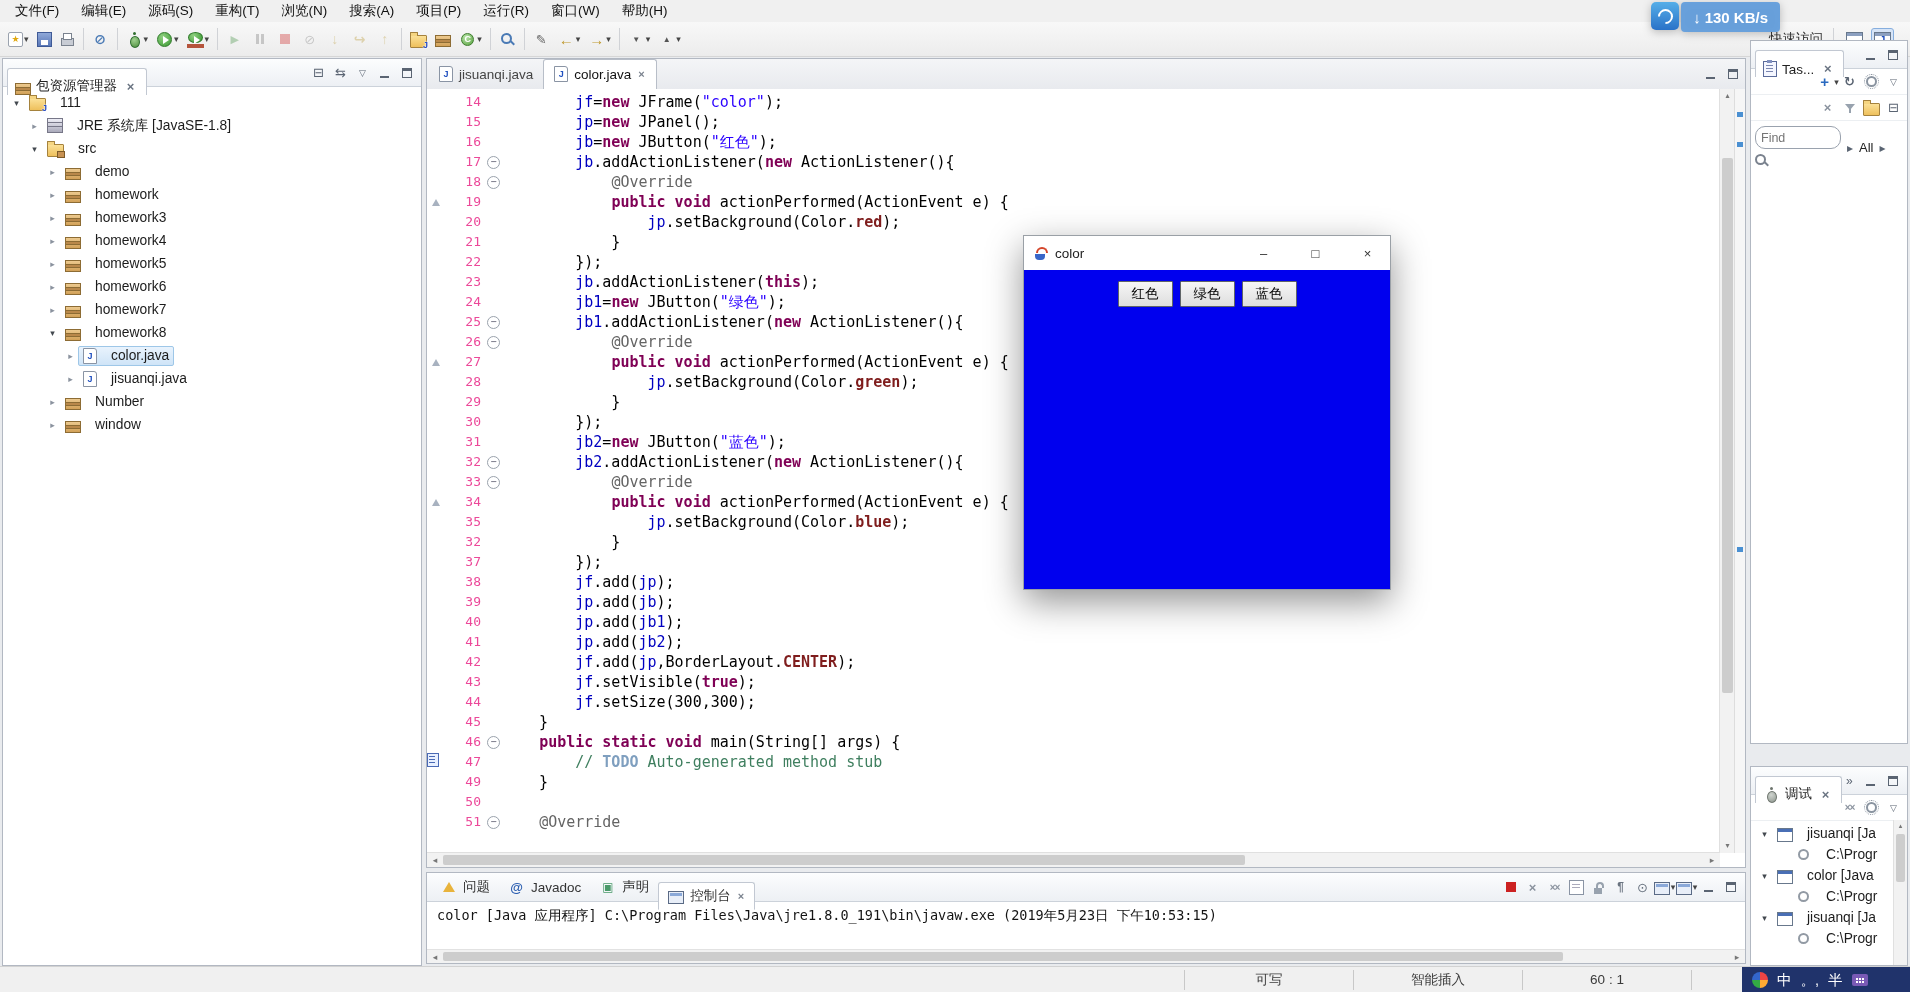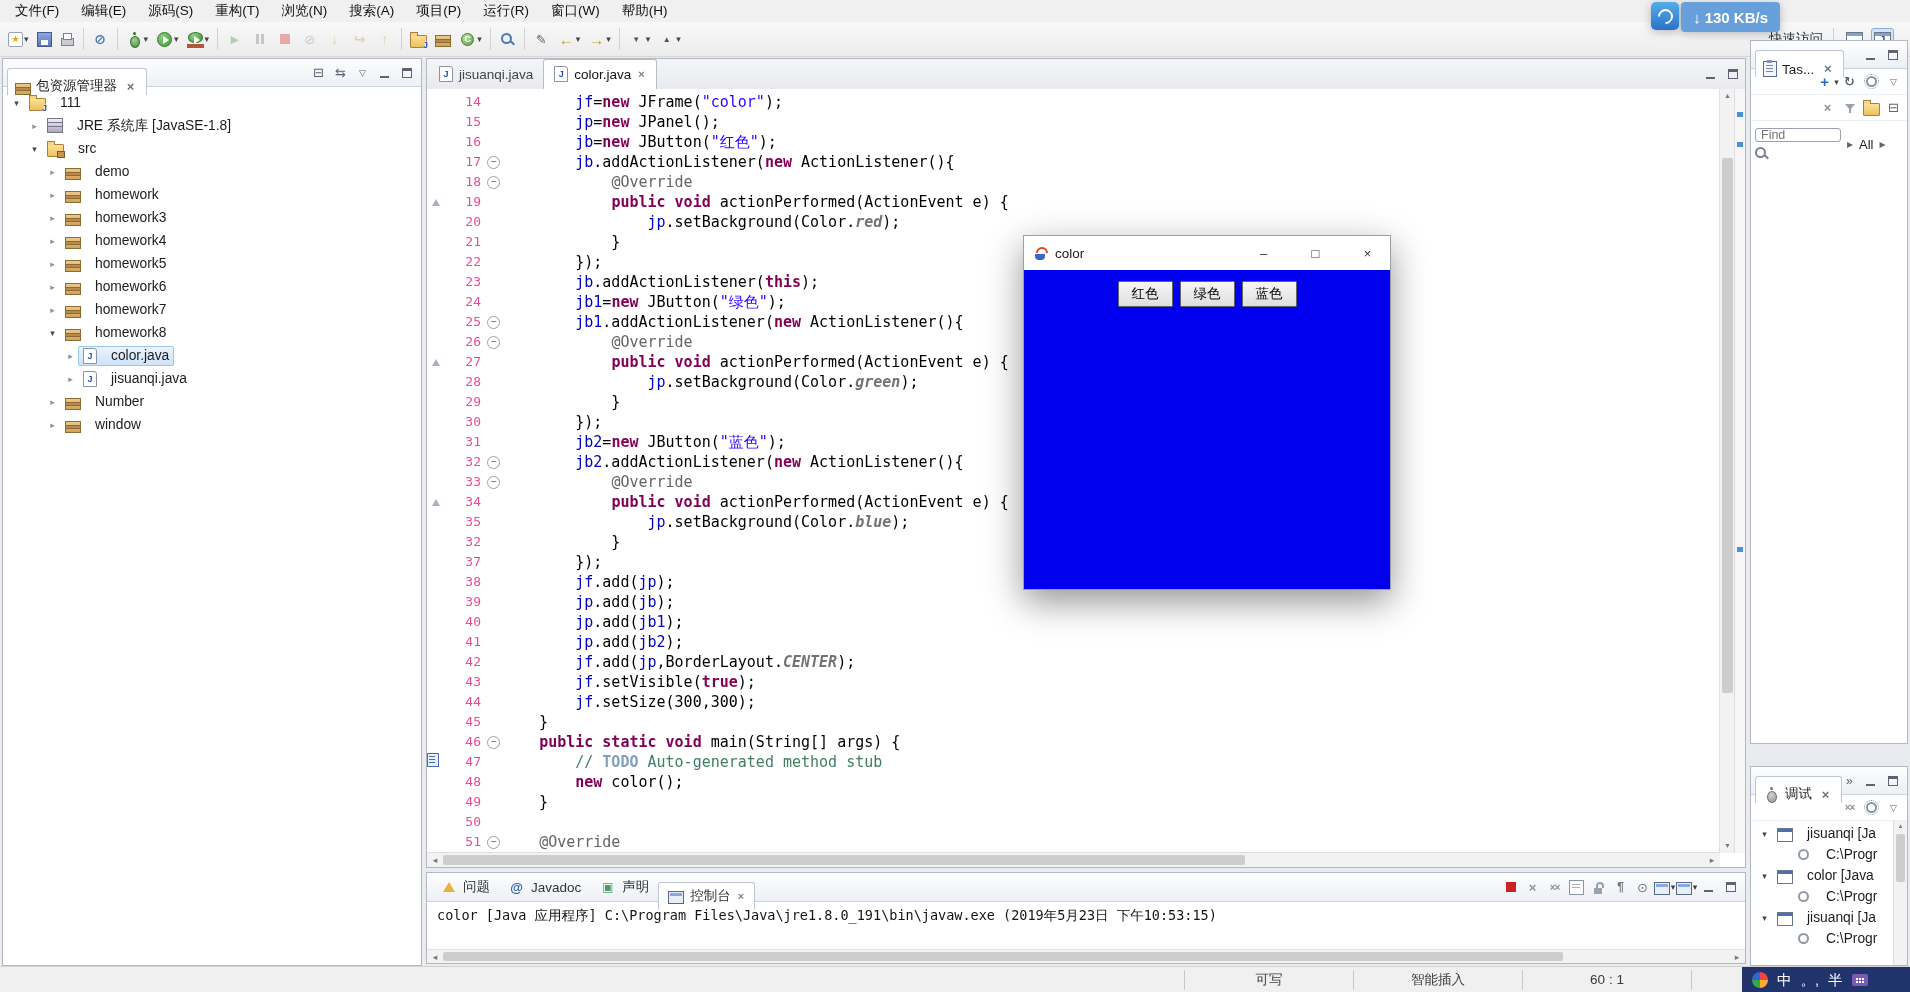--- a/index.html
+++ b/index.html
@@ -46,21 +46,21 @@
   .ln-marker{width:18px;flex:none;position:relative}
   .ov-mark{position:absolute;left:5px;top:7px;width:0;height:0;border-left:4px solid transparent;border-right:4px solid transparent;border-bottom:7px solid #a8b2c0}
   .ln-num{width:36px;flex:none;text-align:right;color:#ec4899;font-size:13px;padding-right:2px}
   .ln-fold{width:20px;flex:none;position:relative}
   .fold-minus{position:absolute;left:4px;top:4px;width:11px;height:11px;border:1px solid #9aa2ac;border-radius:50%;background:#fff;color:#667;font-size:10px;line-height:10px;text-align:center}
   .ln-code{white-space:pre}
   .tok-p{color:#000}
   .tok-k{color:#7f0055;font-weight:bold}
   .tok-s{color:#2a00ff}
   .tok-f{color:#0000c0}
-  .tok-sf{color:#737373;font-style:italic;font-weight:bold}
+  .tok-sf{color:#7f1d1d;font-weight:bold}
   .tok-c{color:#3f7f5f}
   .tok-t{color:#7f9fbf;font-weight:bold}
   .tok-a{color:#646464}
   #vscroll{position:absolute;right:10px;top:30px;width:15px;bottom:14px;background:#f2f2f2;border-left:1px solid #e0e0e0}
   #vscroll .sb-arrow{height:14px;text-align:center;font-size:8px;color:#777;line-height:14px}
   #vthumb{position:absolute;left:2px;right:2px;top:9%;height:70%;background:#cdcdcd;border-radius:2px}
   #overview{position:absolute;right:0;top:30px;width:10px;bottom:14px;background:#f6f6f6;border-left:1px solid #ddd}
   .ov-dot{position:absolute;left:2px;width:6px;height:5px;background:#4a90d2}
   #hscroll{position:absolute;left:0;right:25px;bottom:0;height:14px;background:#f2f2f2;border-top:1px solid #e0e0e0;display:flex;align-items:center}
   .hs-arrow{width:16px;text-align:center;font-size:9px;color:#777}
@@ -79,21 +79,21 @@
   .view-tab{display:flex;align-items:center;gap:6px;height:26px;padding:0 9px;color:#333;font-size:13.5px;white-space:nowrap}
   .view-tab.active{background:#fff;border:1px solid #c2c8d2;border-bottom:1px solid #fff;border-radius:3px 3px 0 0;margin-top:18px}
   #console-text{padding:5px 10px 0 10px;font-family:"DejaVu Sans Mono",monospace;font-size:13.5px;color:#141414;white-space:nowrap;overflow:hidden}
   #console-hscroll{position:absolute;left:0;right:0;bottom:0;height:13px;background:#f2f2f2;border-top:1px solid #e2e2e2;display:flex;align-items:center}
   #chthumb{height:9px;background:#cdcdcd;border-radius:2px;width:85%}
   
   #task-panel{left:1750px;top:40px;width:158px;height:704px}
   .mini-toolbar{height:25px;display:flex;align-items:center;justify-content:flex-end;gap:1px;padding:0 3px;border-bottom:1px solid #eceff2}
   .find-row{display:flex;align-items:center;gap:4px;padding:5px 4px}
   .find-box{position:relative;width:86px}
-  .find-input{width:100%;box-sizing:border-box;height:14px;border:1px solid #9aa2ae;border-radius:3px;font-family:inherit;font-size:12.5px;padding:0 18px 0 5px;color:#555;background:#fff}
+  .find-input{width:100%;box-sizing:border-box;height:23px;border:1px solid #9aa2ae;border-radius:10px;font-family:inherit;font-size:12.5px;padding:0 18px 0 5px;color:#555;background:#fff}
   .find-mag{position:absolute;right:2px;top:3px}
   #debug-panel{left:1750px;top:766px;width:158px;height:200px}
   .dbg-title{max-width:34px;overflow:hidden;white-space:nowrap}
   .dtree-row{display:flex;align-items:center;height:21px;white-space:nowrap;overflow:hidden}
   #dbg-scroll{position:absolute;right:0;top:53px;bottom:0;width:13px;background:#f2f2f2;border-left:1px solid #e0e0e0}
   #dbg-scroll .sb-arrow{height:12px;text-align:center;font-size:7px;color:#777;line-height:12px}
   #dbg-thumb{position:absolute;left:2px;right:2px;top:14px;height:48px;background:#cdcdcd;border-radius:2px}
   
   #pkg-panel{left:2px;top:58px;width:420px;height:908px}
   
@@ -709,26 +709,20 @@
           <span class="ln-code"><span class="tok-p">    </span><span class="tok-k">public</span><span class="tok-p"> </span><span class="tok-k">static</span><span class="tok-p"> </span><span class="tok-k">void</span><span class="tok-p"> main(String[] args) {</span></span>
         </div>
         <div class="code-line">
           <span class="ln-marker"><span class="icon i-task-marker"></span></span>
           <span class="ln-num">47</span>
           <span class="ln-fold"></span>
           <span class="ln-code"><span class="tok-p">        </span><span class="tok-c">// </span><span class="tok-t">TODO</span><span class="tok-c"> Auto-generated method stub</span></span>
         </div>
         <div class="code-line">
           <span class="ln-marker"></span>
-          <span class="ln-num">48</span>
-          <span class="ln-fold"></span>
-          <span class="ln-code"><span class="tok-p">        </span><span class="tok-k">new</span><span class="tok-p"> color();</span></span>
-        </div>
-        <div class="code-line">
-          <span class="ln-marker"></span>
           <span class="ln-num">49</span>
           <span class="ln-fold"></span>
           <span class="ln-code"><span class="tok-p">    }</span></span>
         </div>
         <div class="code-line">
           <span class="ln-marker"></span>
           <span class="ln-num">50</span>
           <span class="ln-fold"></span>
           <span class="ln-code"></span>
         </div>

